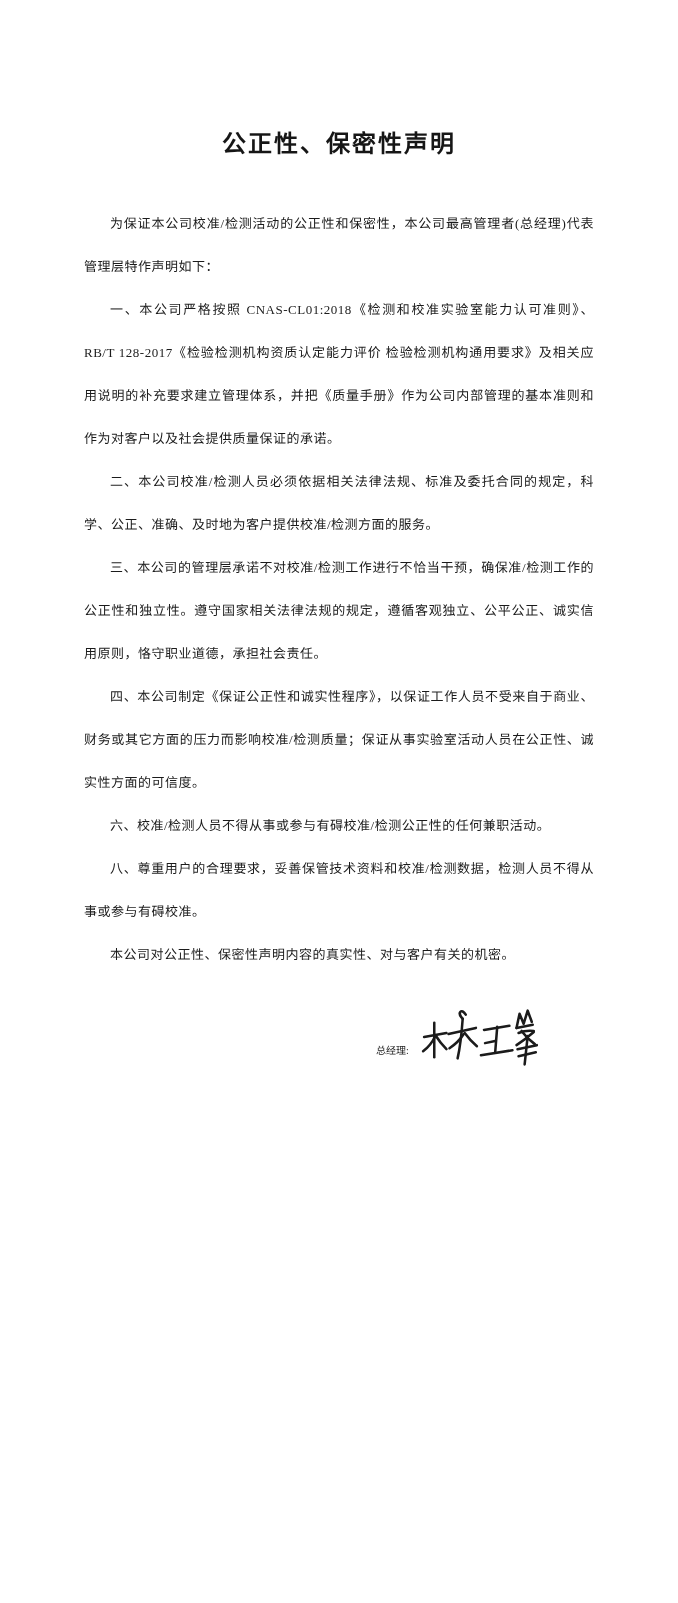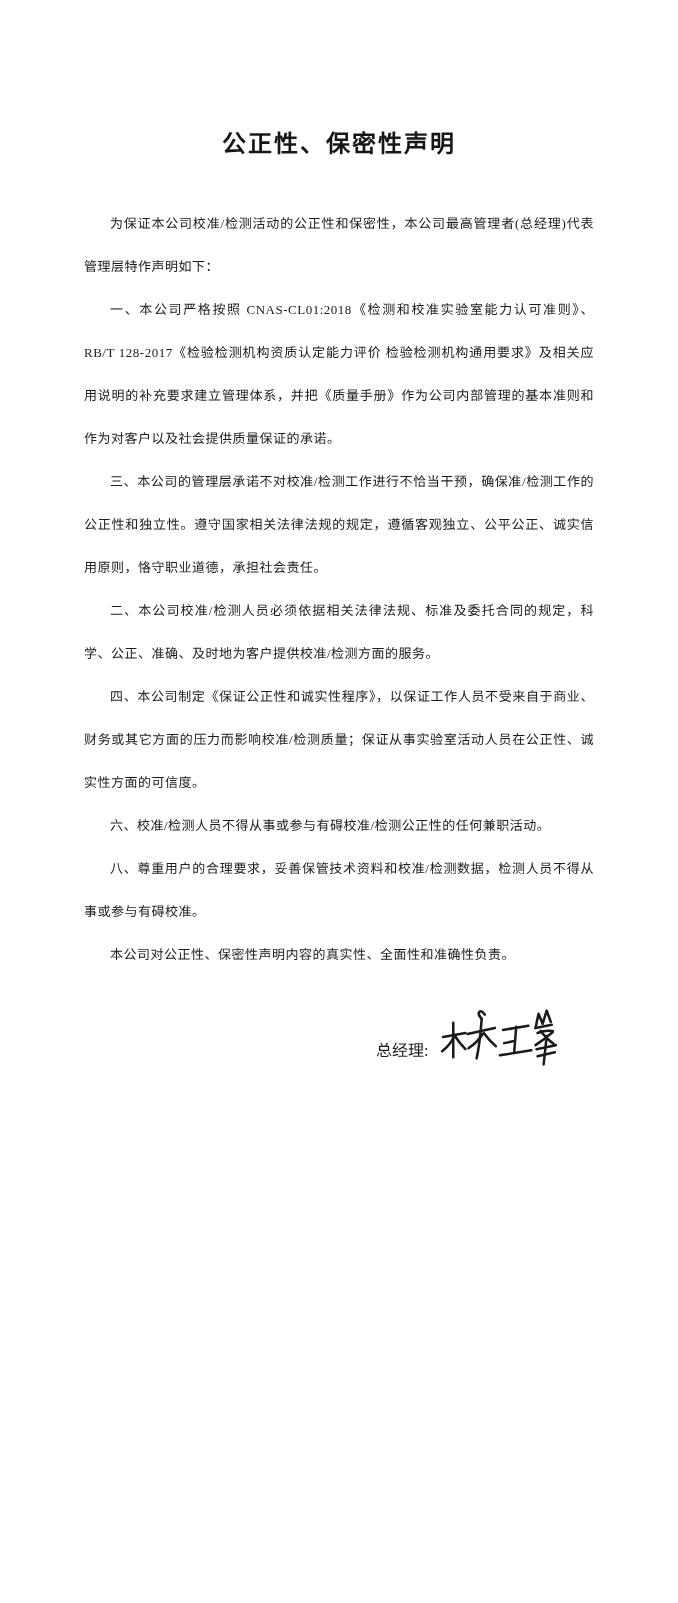--- a/index.html
+++ b/index.html
@@ -42,21 +42,21 @@
   .signature-block {
     margin-top: 26px;
     padding-left: 292px;
   }
   .sig-row {
     display: flex;
     align-items: flex-end;
     height: 62px;
   }
   .sig-role {
-    font-size: 16px;
+    font-size: 10px;
     line-height: 26px;
     white-space: pre;
     flex: 0 0 auto;
   }
   .sig-art {
     margin-left: 8px;
     margin-bottom: -6px;
     flex: 0 0 auto;
   }
   .sr-only {
@@ -77,26 +77,26 @@
 </head>
 <body>
 
 <div class="page">
 
   <h1 class="doc-title">公正性、保密性声明</h1>
 
   <div class="doc-body">
     <p>为保证本公司校准/检测活动的公正性和保密性，本公司最高管理者(总经理)代表管理层特作声明如下：</p>
     <p>一、本公司严格按照 CNAS-CL01:2018《检测和校准实验室能力认可准则》、RB/T 128-2017《检验检测机构资质认定能力评价 检验检测机构通用要求》及相关应用说明的补充要求建立管理体系，并把《质量手册》作为公司内部管理的基本准则和作为对客户以及社会提供质量保证的承诺。</p>
+    <p>二、本公司校准/检测人员必须依据相关法律法规、标准及委托合同的规定，科学、公正、准确、及时地为客户提供校准/检测方面的服务。</p>
     <p>三、本公司的管理层承诺不对校准/检测工作进行不恰当干预，确保准/检测工作的公正性和独立性。遵守国家相关法律法规的规定，遵循客观独立、公平公正、诚实信用原则，恪守职业道德，承担社会责任。</p>
-    <p>二、本公司校准/检测人员必须依据相关法律法规、标准及委托合同的规定，科学、公正、准确、及时地为客户提供校准/检测方面的服务。</p>
     <p>四、本公司制定《保证公正性和诚实性程序》，以保证工作人员不受来自于商业、财务或其它方面的压力而影响校准/检测质量；保证从事实验室活动人员在公正性、诚实性方面的可信度。</p>
     <p>六、校准/检测人员不得从事或参与有碍校准/检测公正性的任何兼职活动。</p>
     <p>八、尊重用户的合理要求，妥善保管技术资料和校准/检测数据，检测人员不得从事或参与有碍校准。</p>
-    <p>本公司对公正性、保密性声明内容的真实性、全面性和准确性负责。</p>
+    <p>本公司对公正性、保密性声明内容的真实性、对与客户有关的机密。</p>
   </div>
 
   <div class="signature-block">
 
     <div class="sig-row">
       <span class="sig-role">总经理:</span>
 
       <span class="sig-art">
         <span class="sr-only">林正峯</span>
         

